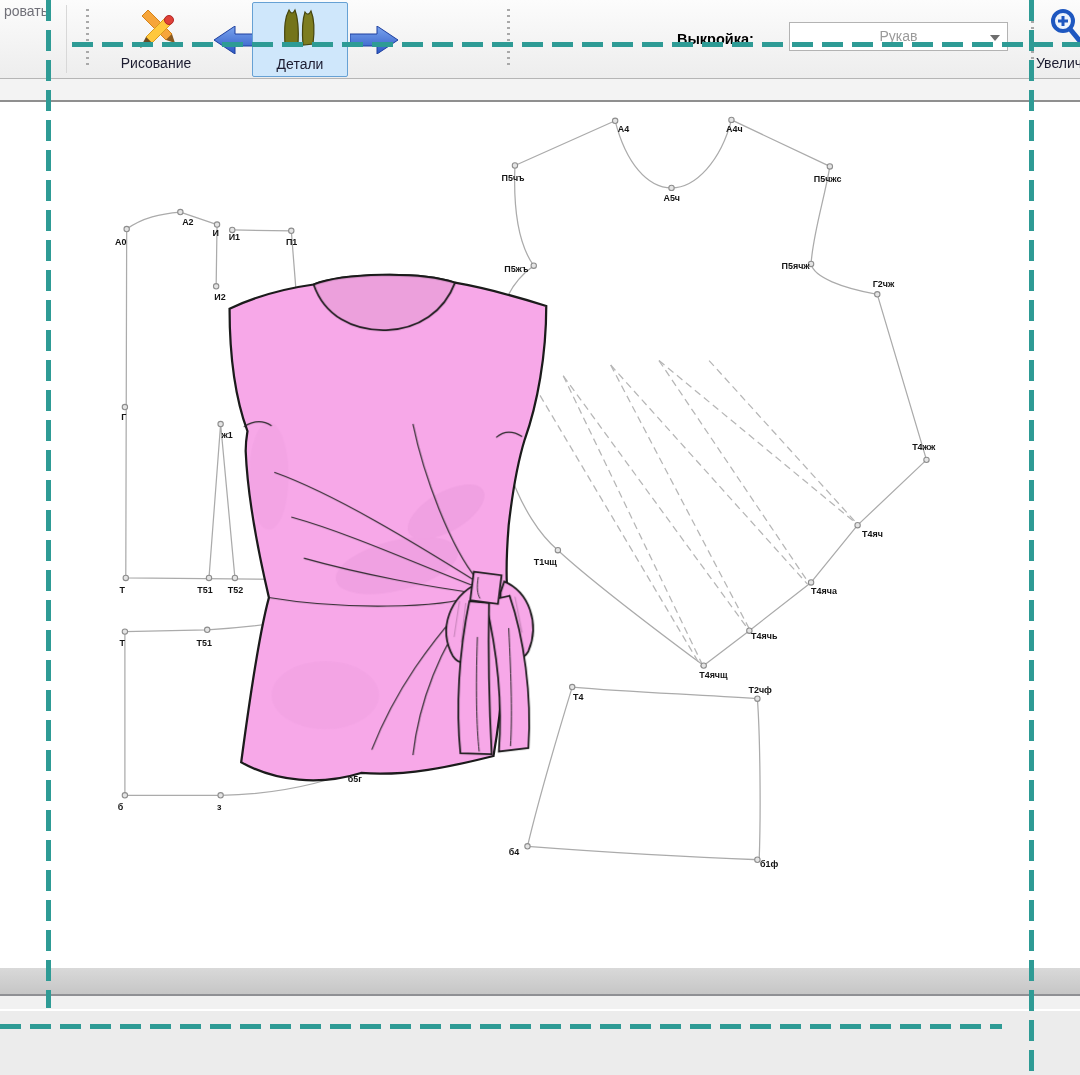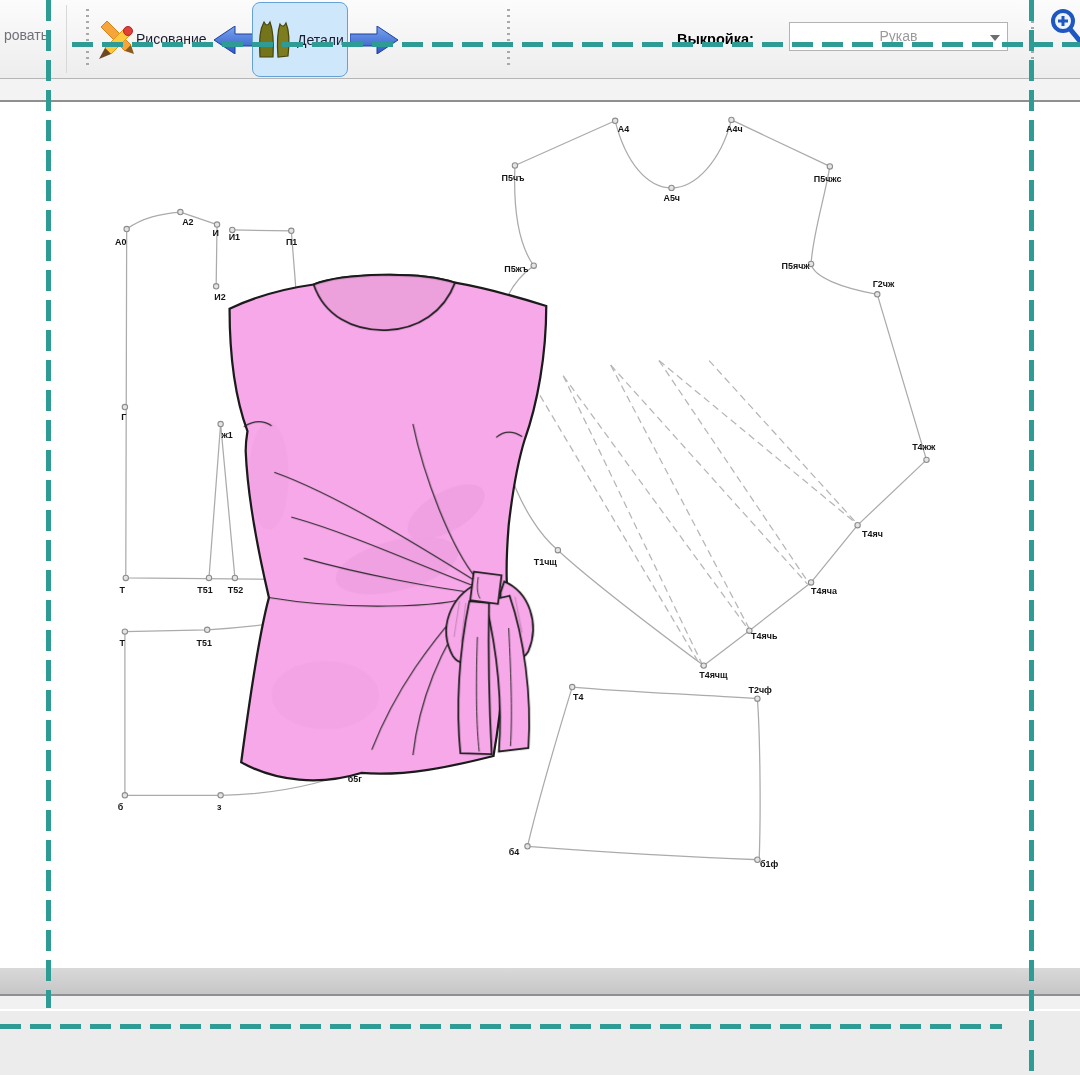--- a/index.html
+++ b/index.html
@@ -5,27 +5,27 @@
   html,body{margin:0;padding:0;}
   body{
     width:1080px;height:1075px;position:relative;overflow:hidden;
     background:#ffffff;font-family:"Liberation Sans",sans-serif;
   }
   
   .toolbar{position:absolute;top:0;left:0;width:1080px;height:78px;
     background:linear-gradient(#fcfcfc,#ededed);border-bottom:1px solid #b5b5b5;z-index:5;}
   .toolbar-under{position:absolute;top:79px;left:0;width:1080px;height:21px;
     background:#f3f3f3;border-bottom:2px solid #8f8f8f;z-index:4;}
-  .tb-btn{position:absolute;top:3px;height:72px;display:flex;flex-direction:row;
-    align-items:center;padding-top:4px;box-sizing:border-box;}
+  .tb-btn{position:absolute;top:3px;height:72px;display:flex;flex-direction:column;
+    align-items:center;justify-content:space-between;padding-top:4px;box-sizing:border-box;}
   .tb-btn .lbl{font-size:14px;color:#1c1c30;white-space:nowrap;padding-bottom:4px;}
   .tb-btn.disabled .lbl{color:#9e9e9e;}
-  .tb-btn.selected{background:#cfe7fb;border:1px solid #66a1d4;border-radius:8px;top:2px;height:75px;}
+  .tb-btn.selected{background:#cfe7fb;border:1px solid #66a1d4;border-radius:2px;top:2px;height:75px;}
   .partial-btn{position:absolute;left:0;top:3px;width:66px;height:72px;display:flex;
-    align-items:center;justify-content:flex-start;}
+    align-items:flex-start;justify-content:flex-start;}
   .partial-btn .lbl{font-size:14px;color:#707078;padding:0 0 8px 4px;}
   .vsep{position:absolute;top:5px;left:66px;width:1px;height:68px;background:#d8d8d8;}
   .grip{position:absolute;top:9px;width:3px;height:60px;
     background:repeating-linear-gradient(180deg,#a9a9a9 0 2px,transparent 2px 6px);}
   .nav-arrow{position:absolute;top:26px;width:48px;height:28px;}
   .sel-label{position:absolute;left:677px;top:31px;font-size:14.5px;font-weight:bold;color:#000;text-align:center;}
   .combo{position:absolute;left:789px;top:22px;width:219px;height:29px;background:#fff;
     border:1px solid #b3b3b3;box-sizing:border-box;text-align:center;}
   .combo-value{font-size:14px;color:#9a9a9a;padding:5px 8px;white-space:nowrap;overflow:hidden;}
   .combo-arrow{position:absolute;right:7px;top:12px;width:0;height:0;

